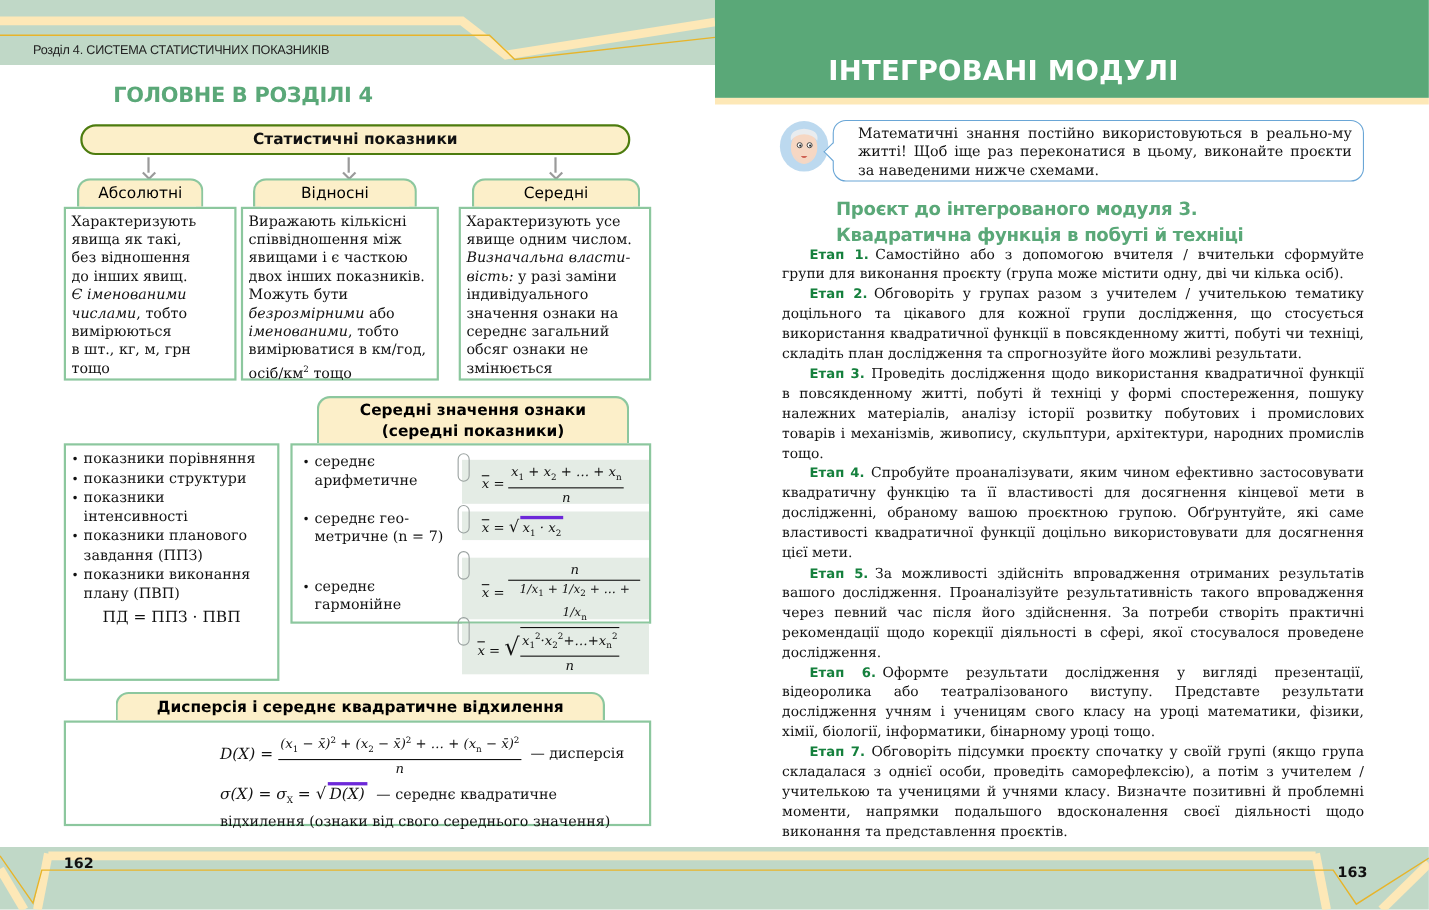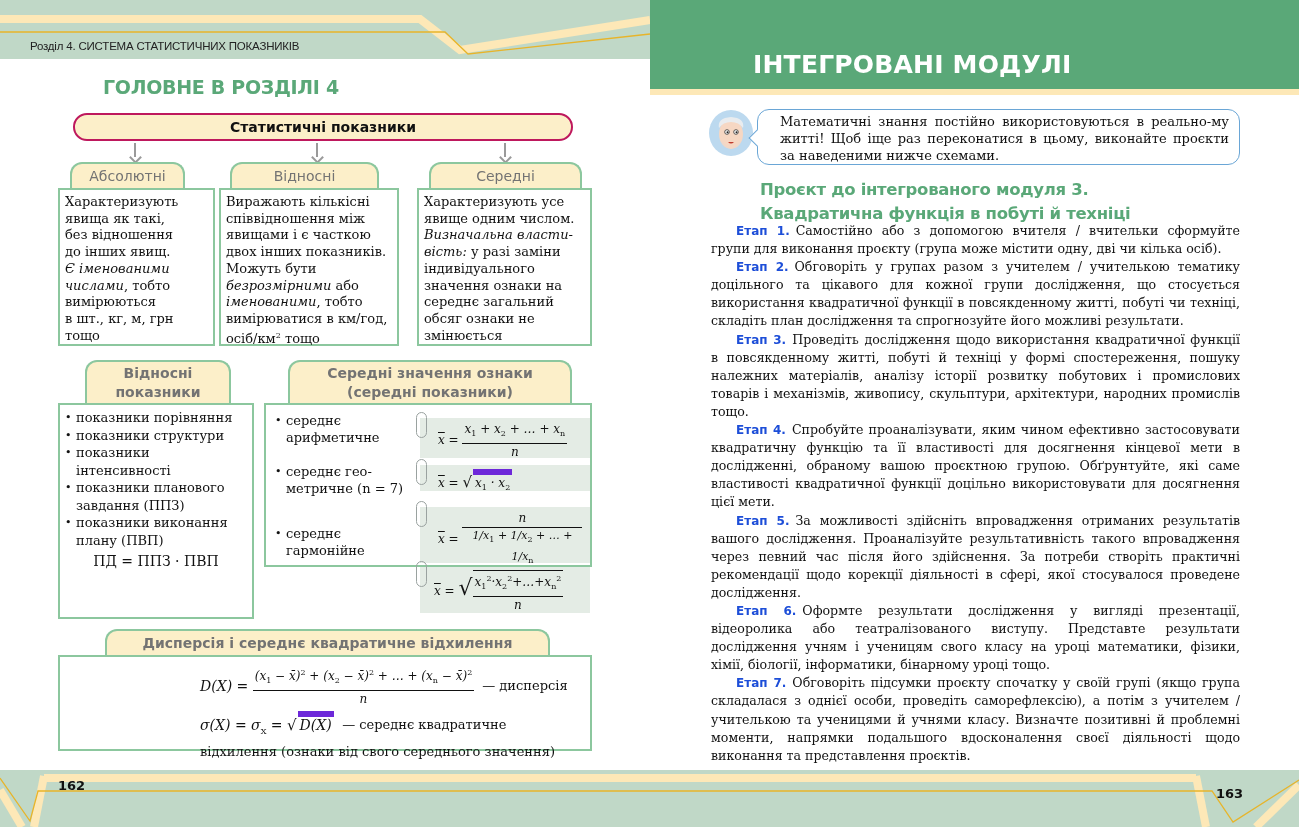--- a/index.html
+++ b/index.html
@@ -15,33 +15,33 @@
   .running-head {
     position: absolute; left: 30px; top: 40px; font-family: "Liberation Sans", sans-serif;
     font-size: 11.5px; color: #222; letter-spacing: -0.2px;
   }
   .left-title {
     position: absolute; left: 103px; top: 76px; font-family: "DejaVu Sans", sans-serif;
     font-weight: bold; font-size: 19px; color: #5aa878; letter-spacing: -0.3px;
   }
   .root-pill {
     position: absolute; left: 73px; top: 113px; width: 500px; height: 28px;
-    background: #fcefc9; border: 2px solid #be185d; border-radius: 14px;
+    background: #fcefc9; border: 2px solid #4d7c0f; border-radius: 14px;
     font-family: "DejaVu Sans", sans-serif; font-weight: bold; font-size: 14px;
     text-align: center; line-height: 24px; color: #111;
   }
   .arrow { position: absolute; width: 10px; height: 20px; }
   .arrow::before { content: ""; position: absolute; left: 4px; top: 0; width: 2px; height: 14px; background: #9a9a9a; }
   .arrow::after { content: ""; position: absolute; left: 0; top: 10px; width: 7px; height: 7px;
     border-right: 2px solid #9a9a9a; border-bottom: 2px solid #9a9a9a; transform: rotate(45deg); left: 1px; }
 
   .tab {
     position: absolute; background: #fcefc9; border: 2px solid #8cc79e; border-bottom: none;
     border-radius: 12px 12px 0 0; font-family: "DejaVu Sans", sans-serif; font-size: 14px;
-    text-align: center; color: #737373;
+    text-align: center; color: #000000;
   }
   .tab.bold { font-weight: bold; }
   .box {
     position: absolute; background: #fff; border: 2px solid #8cc79e;
     font-size: 13px; line-height: 16.7px; padding: 4px 5px; color: #111;
   }
   .box em { font-style: italic; }
   .box sup { font-size: 8px; }
 
   ul.bullets { list-style: none; }
@@ -53,21 +53,21 @@
   .formula-label::before { content: "•"; position: absolute; left: 1px; top: 0; font-size: 11px; }
   .formula-box {
     position: absolute; left: 146px; background: #e4ece5; font-family: "DejaVu Serif", serif;
     font-style: italic; font-size: 12px; color: #111;
   }
   .clip { position: absolute; left: -4px; top: -6px; width: 11px; height: 26px;
     border: 1.5px solid #9aa2a0; border-radius: 6px; background: transparent; }
   .frac { display: inline-block; vertical-align: middle; text-align: center; }
   .frac .num { display: block; border-bottom: 1px solid #111; padding: 0 2px; }
   .frac .den { display: block; padding: 0 2px; }
-  .sqrt { display: inline-block; border-top: 6px solid #6d28d9; padding: 0 2px; margin-left: 1px; }
+  .sqrt { display: inline-block; border-top: 3px solid #6d28d9; padding: 0 2px; margin-left: 1px; }
   .sqrt-sign { font-style: normal; font-size: 15px; }
   .xbar { text-decoration: overline; }
   .sub { font-size: 8px; vertical-align: sub; font-style: normal; }
   .supx { font-size: 8px; vertical-align: super; font-style: normal; }
 
   .disp-side { position: absolute; left: 6px; top: 8px; width: 122px; height: 80px; background: #fcefc9; padding: 14px 6px 0 6px; font-size: 13px; line-height: 19px; }
   .disp-main { position: absolute; left: 140px; top: 6px; width: 400px; font-size: 13px; }
 
   .page-num { position: absolute; font-family: "DejaVu Sans", sans-serif; font-weight: bold; font-size: 13px; color: #111; }
 
@@ -90,21 +90,21 @@
     padding: 3px 10px 0 22px; font-size: 13px; line-height: 17px; text-align: justify; color: #111;
   }
   .bubble-tail { position: absolute; left: 751px; top: 132px; width: 12px; height: 12px; background: #fff;
     border-left: 1.5px solid #6aa6d6; border-bottom: 1.5px solid #6aa6d6; transform: rotate(45deg); }
   .project-title {
     position: absolute; left: 760px; top: 178px; font-family: "DejaVu Sans", sans-serif;
     font-weight: bold; font-size: 16.5px; line-height: 24px; color: #5aa878; letter-spacing: -0.3px;
   }
   .stages { position: absolute; left: 711px; top: 222px; width: 529px; }
   .stage { font-size: 12.6px; line-height: 18.1px; text-align: justify; text-indent: 25px; color: #111; }
-  .stage-label { font-family: "DejaVu Sans", sans-serif; font-weight: bold; font-size: 12px; color: #1d4ed8; margin-right: 6px; }
+  .stage-label { font-family: "DejaVu Sans", sans-serif; font-weight: bold; font-size: 12px; color: #15803d; margin-right: 6px; }
 </style>
 </head>
 <body>
 
 <div class="spread">
 
   <svg class="deco" viewBox="0 0 1299 827">
 
     <polygon points="0,0 650,0 650,59 0,59" fill="#c0d8c7"></polygon>
     <polygon points="0,17 420,17 455,32 500,22 650,22 650,30 500,30 445,60 410,24 0,24" fill="#fde8b7" opacity="0"></polygon>
@@ -150,23 +150,20 @@
     <span>Виражають кількісні співвідношення між явищами і є часткою двох інших показників. Можуть бути </span><em>безрозмірними</em><span> або </span><em>іменованими</em><span>, тобто вимірюватися в км/год, осіб/км</span><sup>2</sup><span> тощо</span>
   </div>
 
   <div class="tab" style="left:429px; top:162px; width:153px; height:26px; line-height:24px;">
     <span>Середні</span>
   </div>
   <div class="box" style="left:417px; top:188px; width:175px; height:158px;">
     <span>Характеризують усе явище одним числом. </span><em>Визначальна власти-вість:</em><span> у разі заміни індивідуального значення ознаки на середнє загальний обсяг ознаки не змінюється</span>
   </div>
 
-  <div class="tab bold" style="left:85px; top:360px; width:146px; height:43px; line-height:19px; padding:2px 10px 0;">
-    <span>Відносні показники</span>
-  </div>
   <div class="box" style="left:58px; top:403px; width:196px; height:216px; padding:4px 4px;">
     <ul class="bullets">
       <li>показники порівняння</li>
       <li>показники структури</li>
       <li>показники інтенсивності</li>
       <li>показники планового завдання (ППЗ)</li>
       <li>показники виконання плану (ПВП)</li>
     </ul>
     <div style="text-align:center; font-size:14px; margin-top:4px;">ПД = ППЗ · ПВП</div>
   </div>

